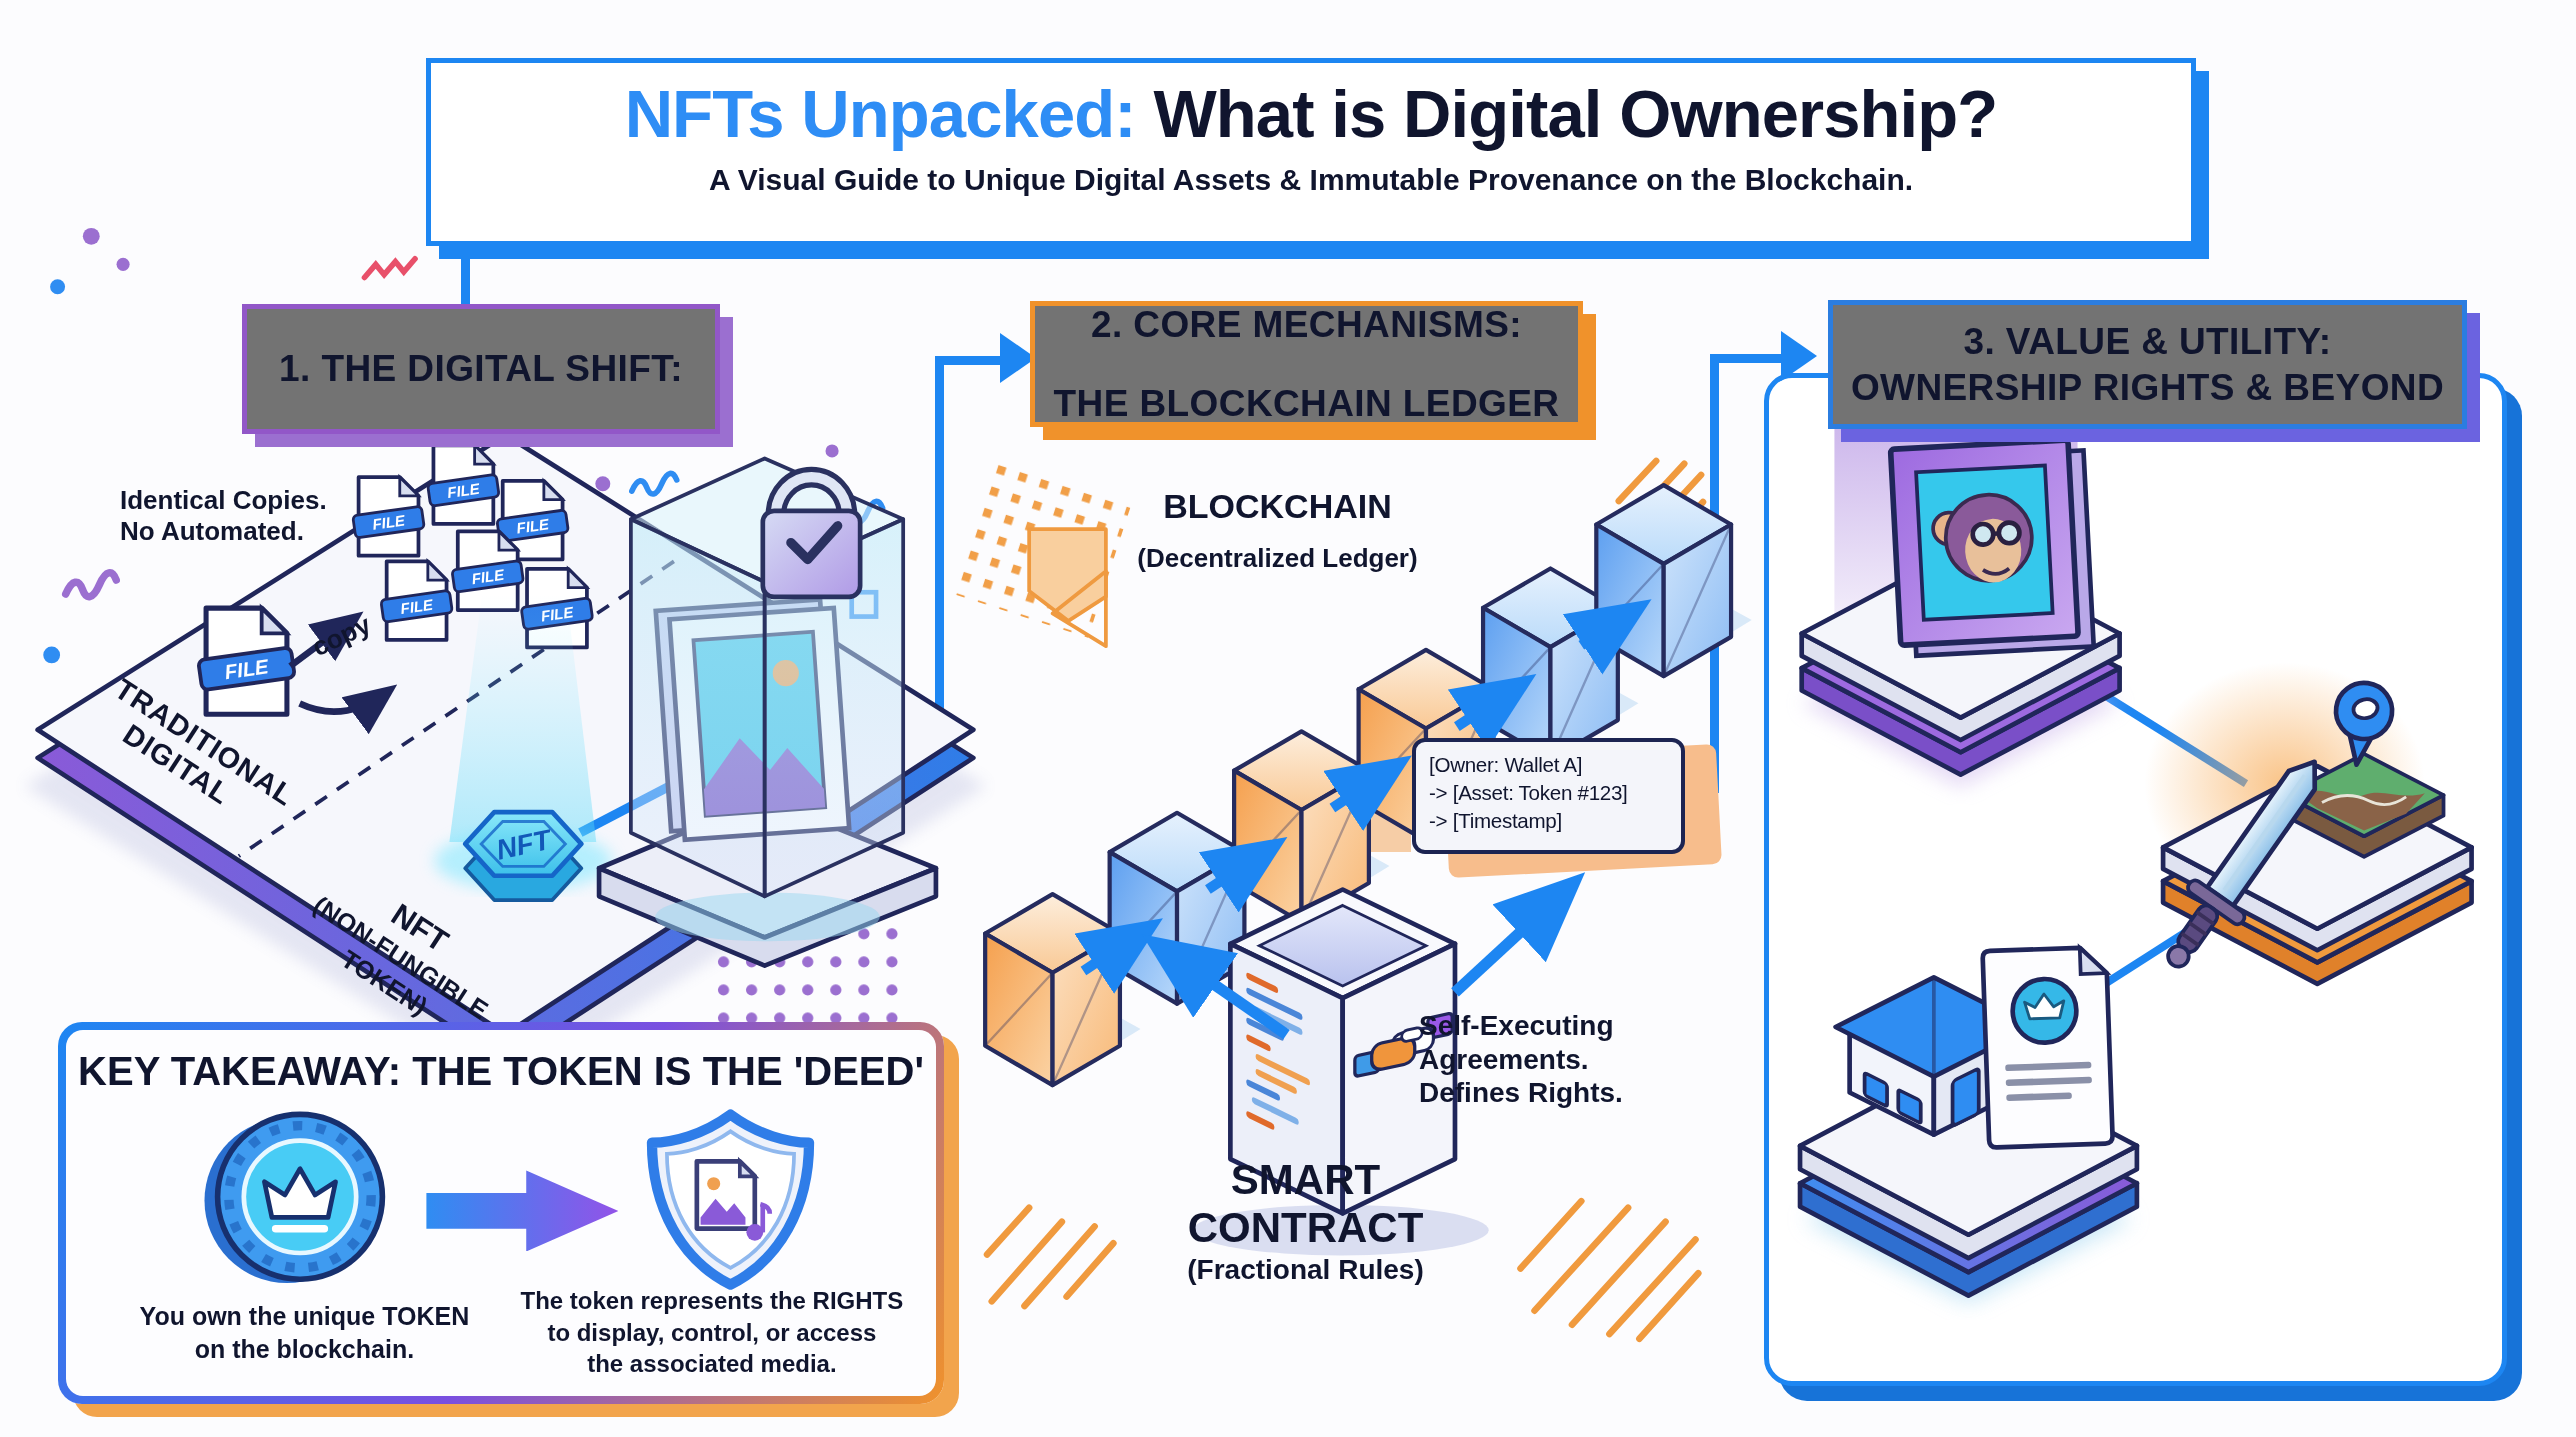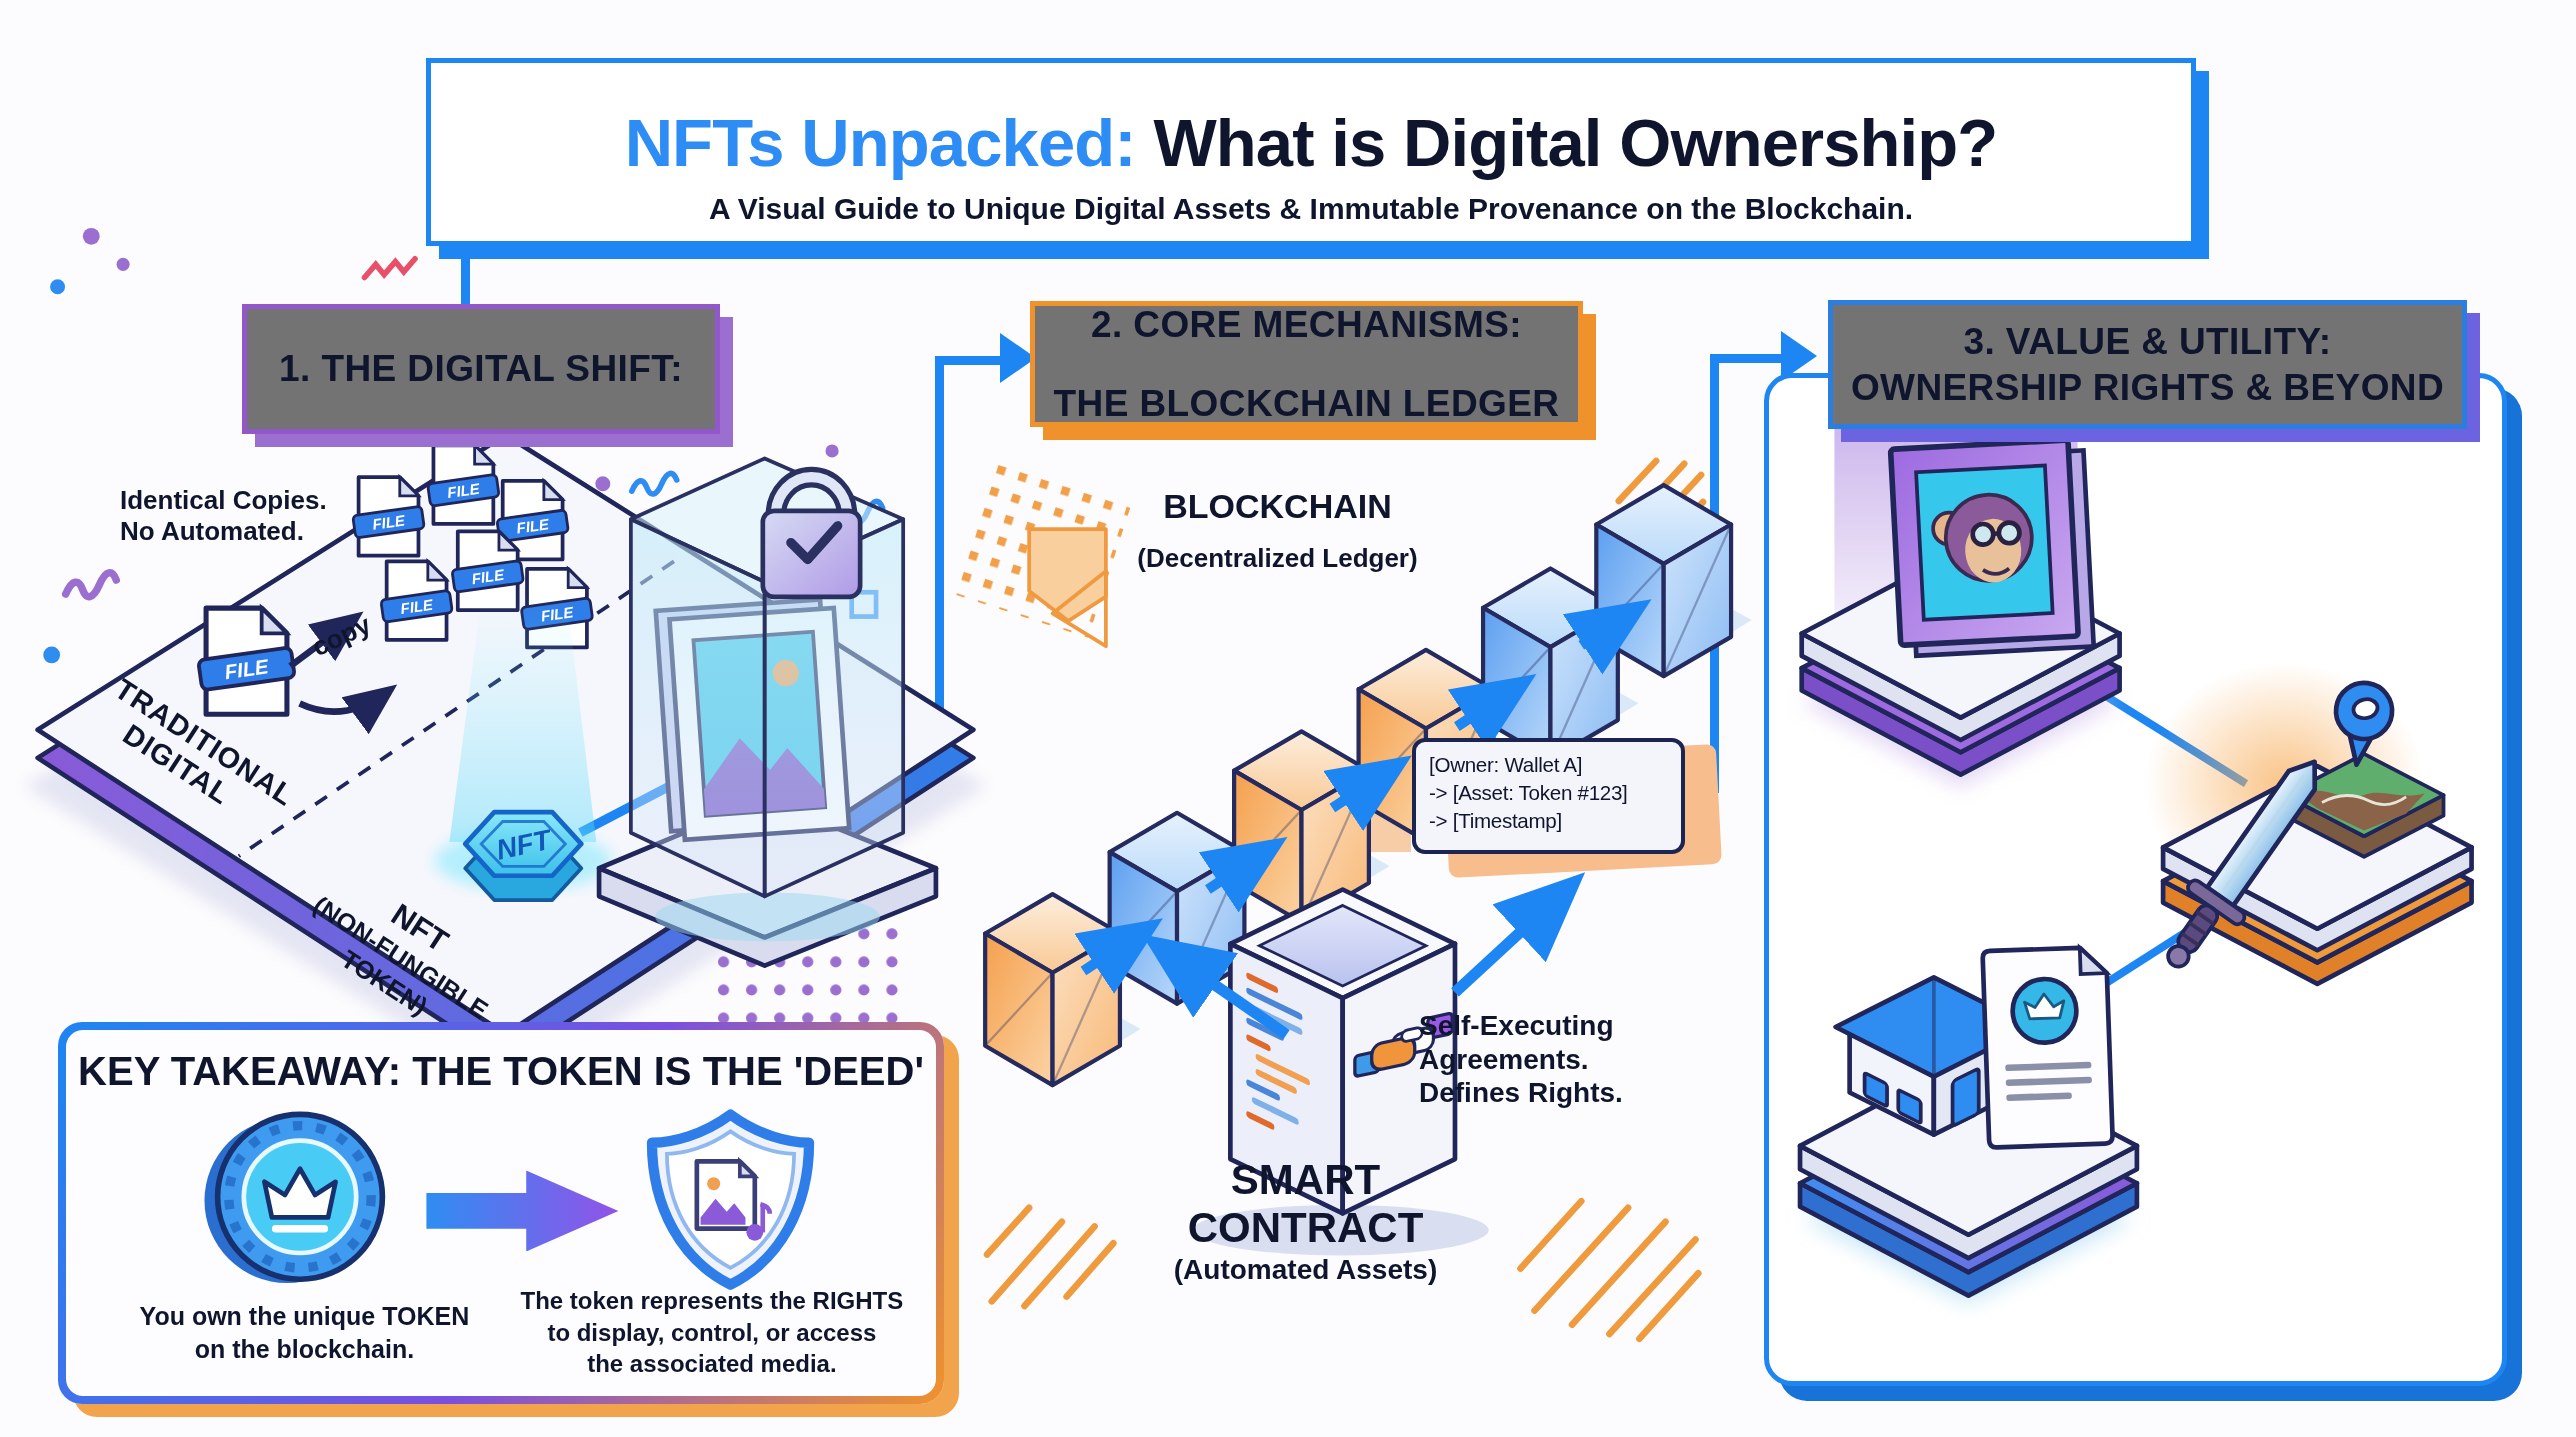--- a/index.html
+++ b/index.html
@@ -6,21 +6,21 @@
   #stage{position:relative;width:2576px;height:1438px;background:#fcfcfe;overflow:hidden;
          font-family:"Liberation Sans","DejaVu Sans",sans-serif;color:#10152e;}
   .abs{position:absolute;}
   
   .hdr{background:#737373;border:5.6px solid;display:flex;flex-direction:column;justify-content:center;
        text-align:center;font-weight:800;line-height:1.22;letter-spacing:0.4px;z-index:5;}
   .hdr div{font-size:37px;font-weight:800;color:#10152e;}
   
   #title-box{left:426px;top:58px;width:1760px;height:178px;background:#fff;border:5.6px solid #1d86f2;
              box-shadow:13px 13px 0 #1d86f2;text-align:center;z-index:5;}
-  #title-line{margin-top:41px;font-size:67px;font-weight:800;letter-spacing:-0.9px;}
+  #title-line{margin-top:12px;font-size:67px;font-weight:800;letter-spacing:-0.9px;}
   #title-line .hl{color:#2e8df5;}
   #subtitle{margin-top:11.2px;font-size:30px;font-weight:700;}
   .vline{background:#1d86f2;z-index:2;}
   .hline{background:#1d86f2;z-index:2;}
   .arrR{width:0;height:0;border-top:25px solid transparent;border-bottom:25px solid transparent;
         border-left:36px solid #1d86f2;z-index:2;}
   
   #sec3-box{left:1764px;top:373px;width:733px;height:1003px;background:#fff;border:5.6px solid #1d86f2;
             border-radius:28px;box-shadow:15px 15px 0 #1773d8;z-index:1;}
   
@@ -372,21 +372,21 @@
     <div>-&gt; [Timestamp]</div>
   </div>
 
   <div class="abs note" style="left:1419px;top:1009px;width:243px;font-size:28px;">
     <div>Self-Executing</div>
     <div>Agreements.</div>
     <div>Defines Rights.</div>
   </div>
   <div class="abs centerlbl" style="left:1151px;top:1156px;width:309px;">
     <div style="font-size:42px;font-weight:700;">SMART CONTRACT</div>
-    <div style="font-size:28px;font-weight:700;margin-top:1.9px;">(Automated Assets)</div>
+    <div style="font-size:28px;font-weight:700;margin-top:1.9px;">(Fractional Rules)</div>
   </div>
 
   <svg class="abs" style="left:1783px;top:423px;z-index:3;" width="374" height="348" viewBox="0 0 400 372">
     <defs>
       <linearGradient id="glowP" x1="0" y1="0" x2="0" y2="1">
           <stop offset="0" stop-color="#9a6ed8" stop-opacity=".5"></stop>
           <stop offset="1" stop-color="#9a6ed8" stop-opacity=".05"></stop>
         </linearGradient>
       <linearGradient id="gFrame" x1="0" y1="0" x2="1" y2="1">
           <stop offset="0" stop-color="#9d6ae0"></stop>

